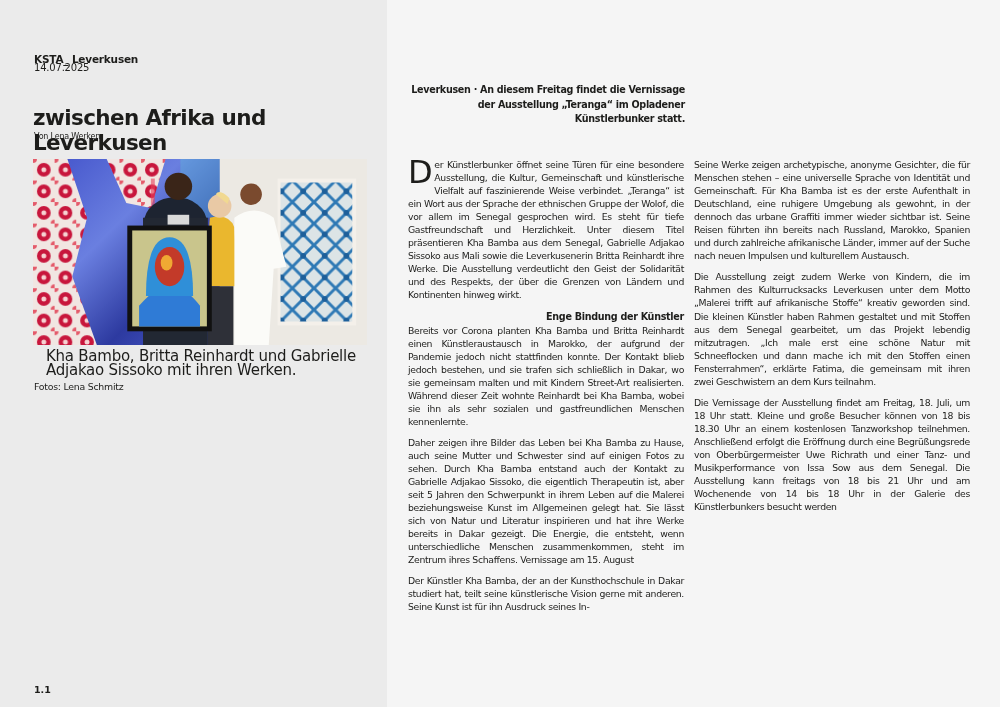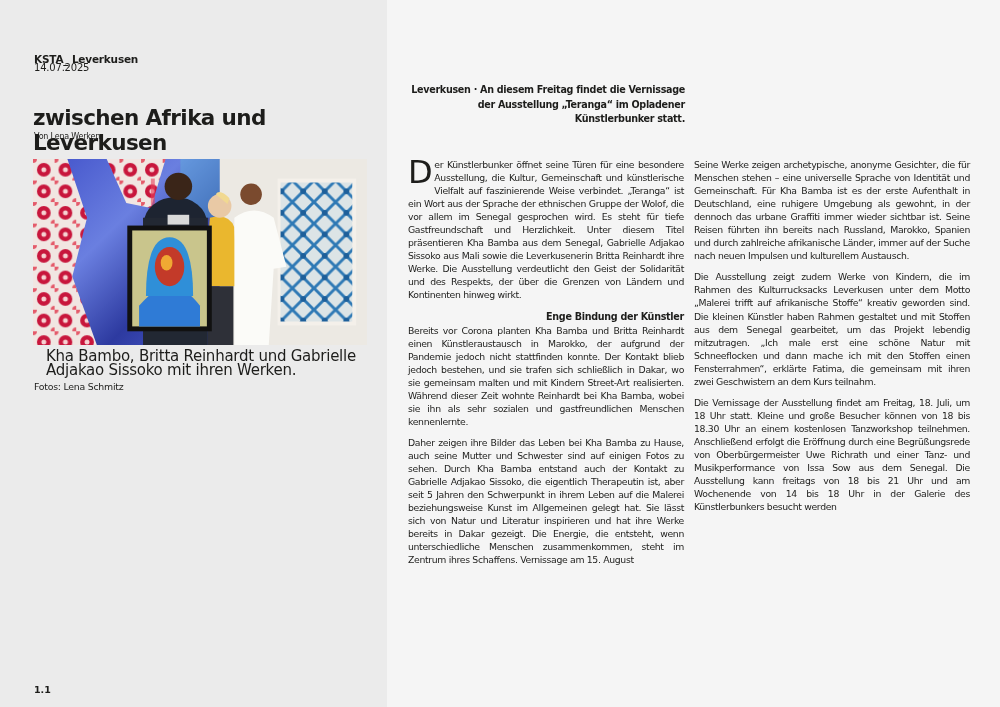--- a/index.html
+++ b/index.html
@@ -150,19 +150,20 @@
 
 <div class="lead">Leverkusen · An diesem Freitag findet die Vernissage der Ausstellung „Teranga“ im Opladener Künstlerbunker statt.</div>
 
 <div class="col col-1">
   <p>
     <span class="dropcap">D</span><span>er Künstlerbunker öffnet seine Türen für eine besondere Ausstellung, die Kultur, Gemeinschaft und künstlerische Vielfalt auf faszinierende Weise verbindet. „Teranga“ ist ein Wort aus der Sprache der ethnischen Gruppe der Wolof, die vor allem im Senegal gesprochen wird. Es steht für tiefe Gastfreundschaft und Herzlichkeit.  Unter diesem Titel präsentieren Kha Bamba aus dem Senegal, Gabrielle Adjakao Sissoko aus Mali sowie die Leverkusenerin Britta Reinhardt ihre Werke. Die Ausstellung verdeutlicht den Geist der Solidarität und des Respekts, der über die Grenzen von Ländern und Kontinenten hinweg wirkt.</span>
   </p>
   <h3>Enge Bindung der Künstler</h3>
   <p>Bereits vor Corona planten Kha Bamba und Britta Reinhardt einen Künstleraustausch in Marokko, der aufgrund der Pandemie jedoch nicht stattfinden konnte. Der Kontakt blieb jedoch bestehen, und sie trafen sich schließlich in Dakar, wo sie gemeinsam malten und mit Kindern Street-Art realisierten. Während dieser Zeit wohnte Reinhardt bei Kha Bamba, wobei sie ihn als sehr sozialen und gastfreundlichen Menschen kennenlernte.</p>
   <p>Daher zeigen ihre Bilder das Leben bei Kha Bamba zu Hause, auch seine Mutter und Schwester sind auf einigen Fotos zu sehen. Durch Kha Bamba entstand auch der Kontakt zu Gabrielle Adjakao Sissoko, die eigentlich Therapeutin ist, aber seit 5 Jahren den Schwerpunkt in ihrem Leben auf die Malerei beziehungsweise Kunst im Allgemeinen gelegt hat. Sie lässt sich von Natur und Literatur inspirieren und hat ihre Werke bereits in Dakar gezeigt. Die Energie, die entsteht, wenn unterschiedliche Menschen zusammenkommen, steht im Zentrum ihres Schaffens. Vernissage am 15. August</p>
+  <p>Der Künstler Kha Bamba, der an der Kunsthochschule in Dakar studiert hat, teilt seine künstlerische Vision gerne mit anderen. Seine Kunst ist für ihn Ausdruck seines In-</p>
 </div>
 
 <div class="col col-2">
   <p> Seine Werke zeigen archetypische, anonyme Gesichter, die für Menschen stehen – eine universelle Sprache von Identität und Gemeinschaft. Für Kha Bamba ist es der erste Aufenthalt in Deutschland, eine ruhigere Umgebung als gewohnt, in der dennoch das urbane Graffiti immer wieder sichtbar ist. Seine Reisen führten ihn bereits nach Russland, Marokko, Spanien und durch zahlreiche afrikanische Länder, immer auf der Suche nach neuen Impulsen und kulturellem Austausch.</p>
   <p>Die Ausstellung zeigt zudem Werke von Kindern, die im Rahmen des Kulturrucksacks Leverkusen unter dem Motto „Malerei trifft auf afrikanische Stoffe“ kreativ geworden sind. Die kleinen Künstler haben Rahmen gestaltet und mit Stoffen aus dem Senegal gearbeitet, um das Projekt lebendig mitzutragen. „Ich male erst eine schöne Natur mit Schneeflocken und dann mache ich mit den Stoffen einen Fensterrahmen“, erklärte Fatima, die gemeinsam mit ihren zwei Geschwistern an dem Kurs teilnahm.</p>
   <p class="last-p">Die Vernissage der Ausstellung findet am Freitag, 18. Juli, um 18 Uhr statt. Kleine und große Besucher können von 18 bis 18.30 Uhr an einem kostenlosen Tanzworkshop teilnehmen. Anschließend erfolgt die Eröffnung durch eine Begrüßungsrede von Oberbürgermeister Uwe Richrath und einer Tanz- und Musikperformance von Issa Sow aus dem Senegal. Die Ausstellung kann freitags von 18 bis 21 Uhr und am Wochenende von 14 bis 18 Uhr in der Galerie des Künstlerbunkers besucht werden</p>
 </div>
 
 </body></html>

